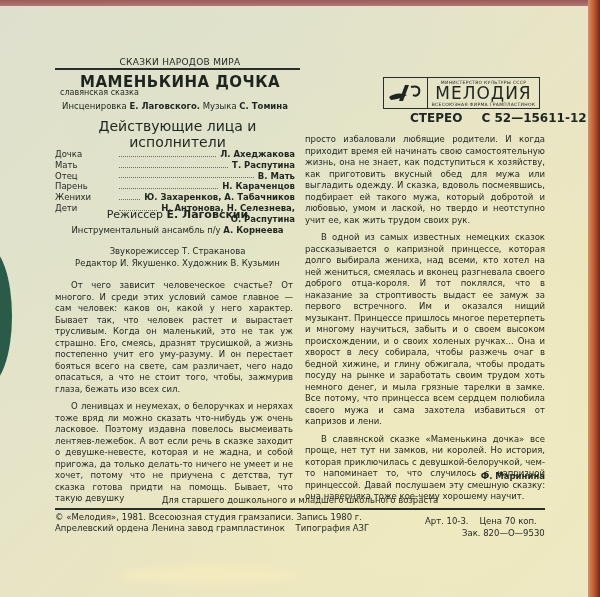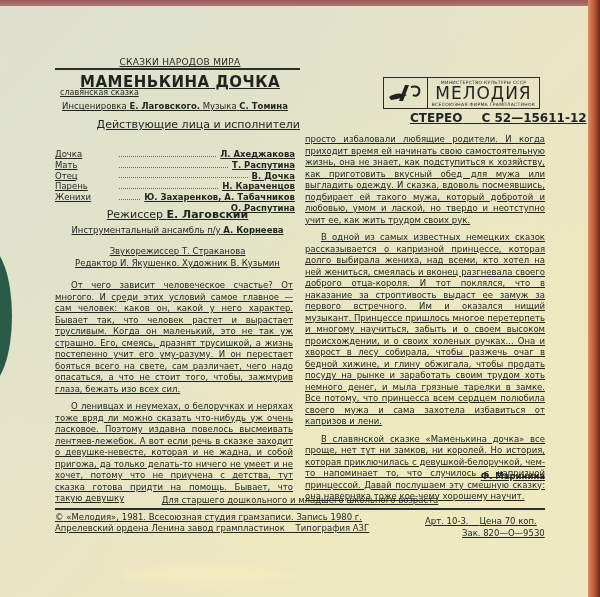--- a/index.html
+++ b/index.html
@@ -21,27 +21,27 @@
     background:linear-gradient(90deg,#d9925c,#c0583a 50%,#6a2a1a);
   }
   .top-edge {
     position:absolute; left:0; top:0; width:600px; height:7px;
     background:linear-gradient(180deg,#9a5a58,#b57c7a);
   }
   .record-disc {
     position:absolute; left:-38px; top:240px; width:50px; height:140px;
     border-radius:50%; background:#2a5a48;
   }
-  .abs { position:absolute;text-decoration:underline; }
+  .abs { position:absolute; }
   .series { left:65px; top:57px; width:230px; text-align:center; font-size:9px; letter-spacing:0.3px; }
   .rule { position:absolute; background:#2a2e2a; height:1.5px; }
   .title { left:55px; top:73px; width:250px; text-align:center; font-size:15px; font-weight:bold; letter-spacing:0.5px; }
   .subtitle { left:60px; top:88px; width:240px; text-align:left; font-size:8px; }
   .credits-line { left:55px; top:101px; width:240px; text-align:center; font-size:8.5px; white-space:nowrap; }
-  .cast-header { left:55px; top:118px; width:245px; text-align:right; font-size:11px; }
+  .cast-header { left:55px; top:118px; width:245px; text-align:center; font-size:14px; }
   .cast { left:55px; top:132px; width:240px; font-size:8.5px; line-height:10.8px;margin-top:17px; }
   .cast-row { display:flex; justify-content:space-between; }
   .cast-role { width:60px; }
   .cast-dots { flex:1; border-bottom:1px dotted #6a6e60; margin:0 4px 3px; }
   .cast-actor { font-weight:bold; text-align:right; }
   .cast-cont { text-align:right; font-weight:bold; }
   .director { left:55px; top:208px; width:245px; text-align:center; font-size:11px; }
   .ensemble { left:55px; top:225px; width:245px; text-align:center; font-size:8.5px; }
   .sound { left:55px; top:246px; width:245px; text-align:center; font-size:8.5px; }
   .editor { left:55px; top:258px; width:245px; text-align:center; font-size:8.5px; }
@@ -96,31 +96,36 @@
       <span class="cast-actor">Л. Ахеджакова</span>
     </div>
   <div class="cast-row">
       <span class="cast-role">Мать</span>
       <span class="cast-dots"></span>
       <span class="cast-actor">Т. Распутина</span>
     </div>
   <div class="cast-row">
       <span class="cast-role">Отец</span>
       <span class="cast-dots"></span>
-      <span class="cast-actor">В. Дочка</span>
+      <span class="cast-actor">В. Мать</span>
     </div>
   <div class="cast-row">
       <span class="cast-role">Парень</span>
       <span class="cast-dots"></span>
       <span class="cast-actor">Н. Караченцов</span>
     </div>
   <div class="cast-row">
       <span class="cast-role">Женихи</span>
       <span class="cast-dots"></span>
       <span class="cast-actor">Ю. Захаренков, А. Табачников</span>
+    </div>
+  <div class="cast-row">
+      <span class="cast-role">Дети</span>
+      <span class="cast-dots"></span>
+      <span class="cast-actor">Н. Антонова, Н. Селезнева,</span>
     </div>
   <div class="cast-cont">О. Распутина</div>
 </div>
 
 <div class="abs director">
   <span>Режиссер</span>
   <b>Е. Лаговский</b>
 </div>
 <div class="abs ensemble">
   <span>Инструментальный ансамбль п/у</span>

